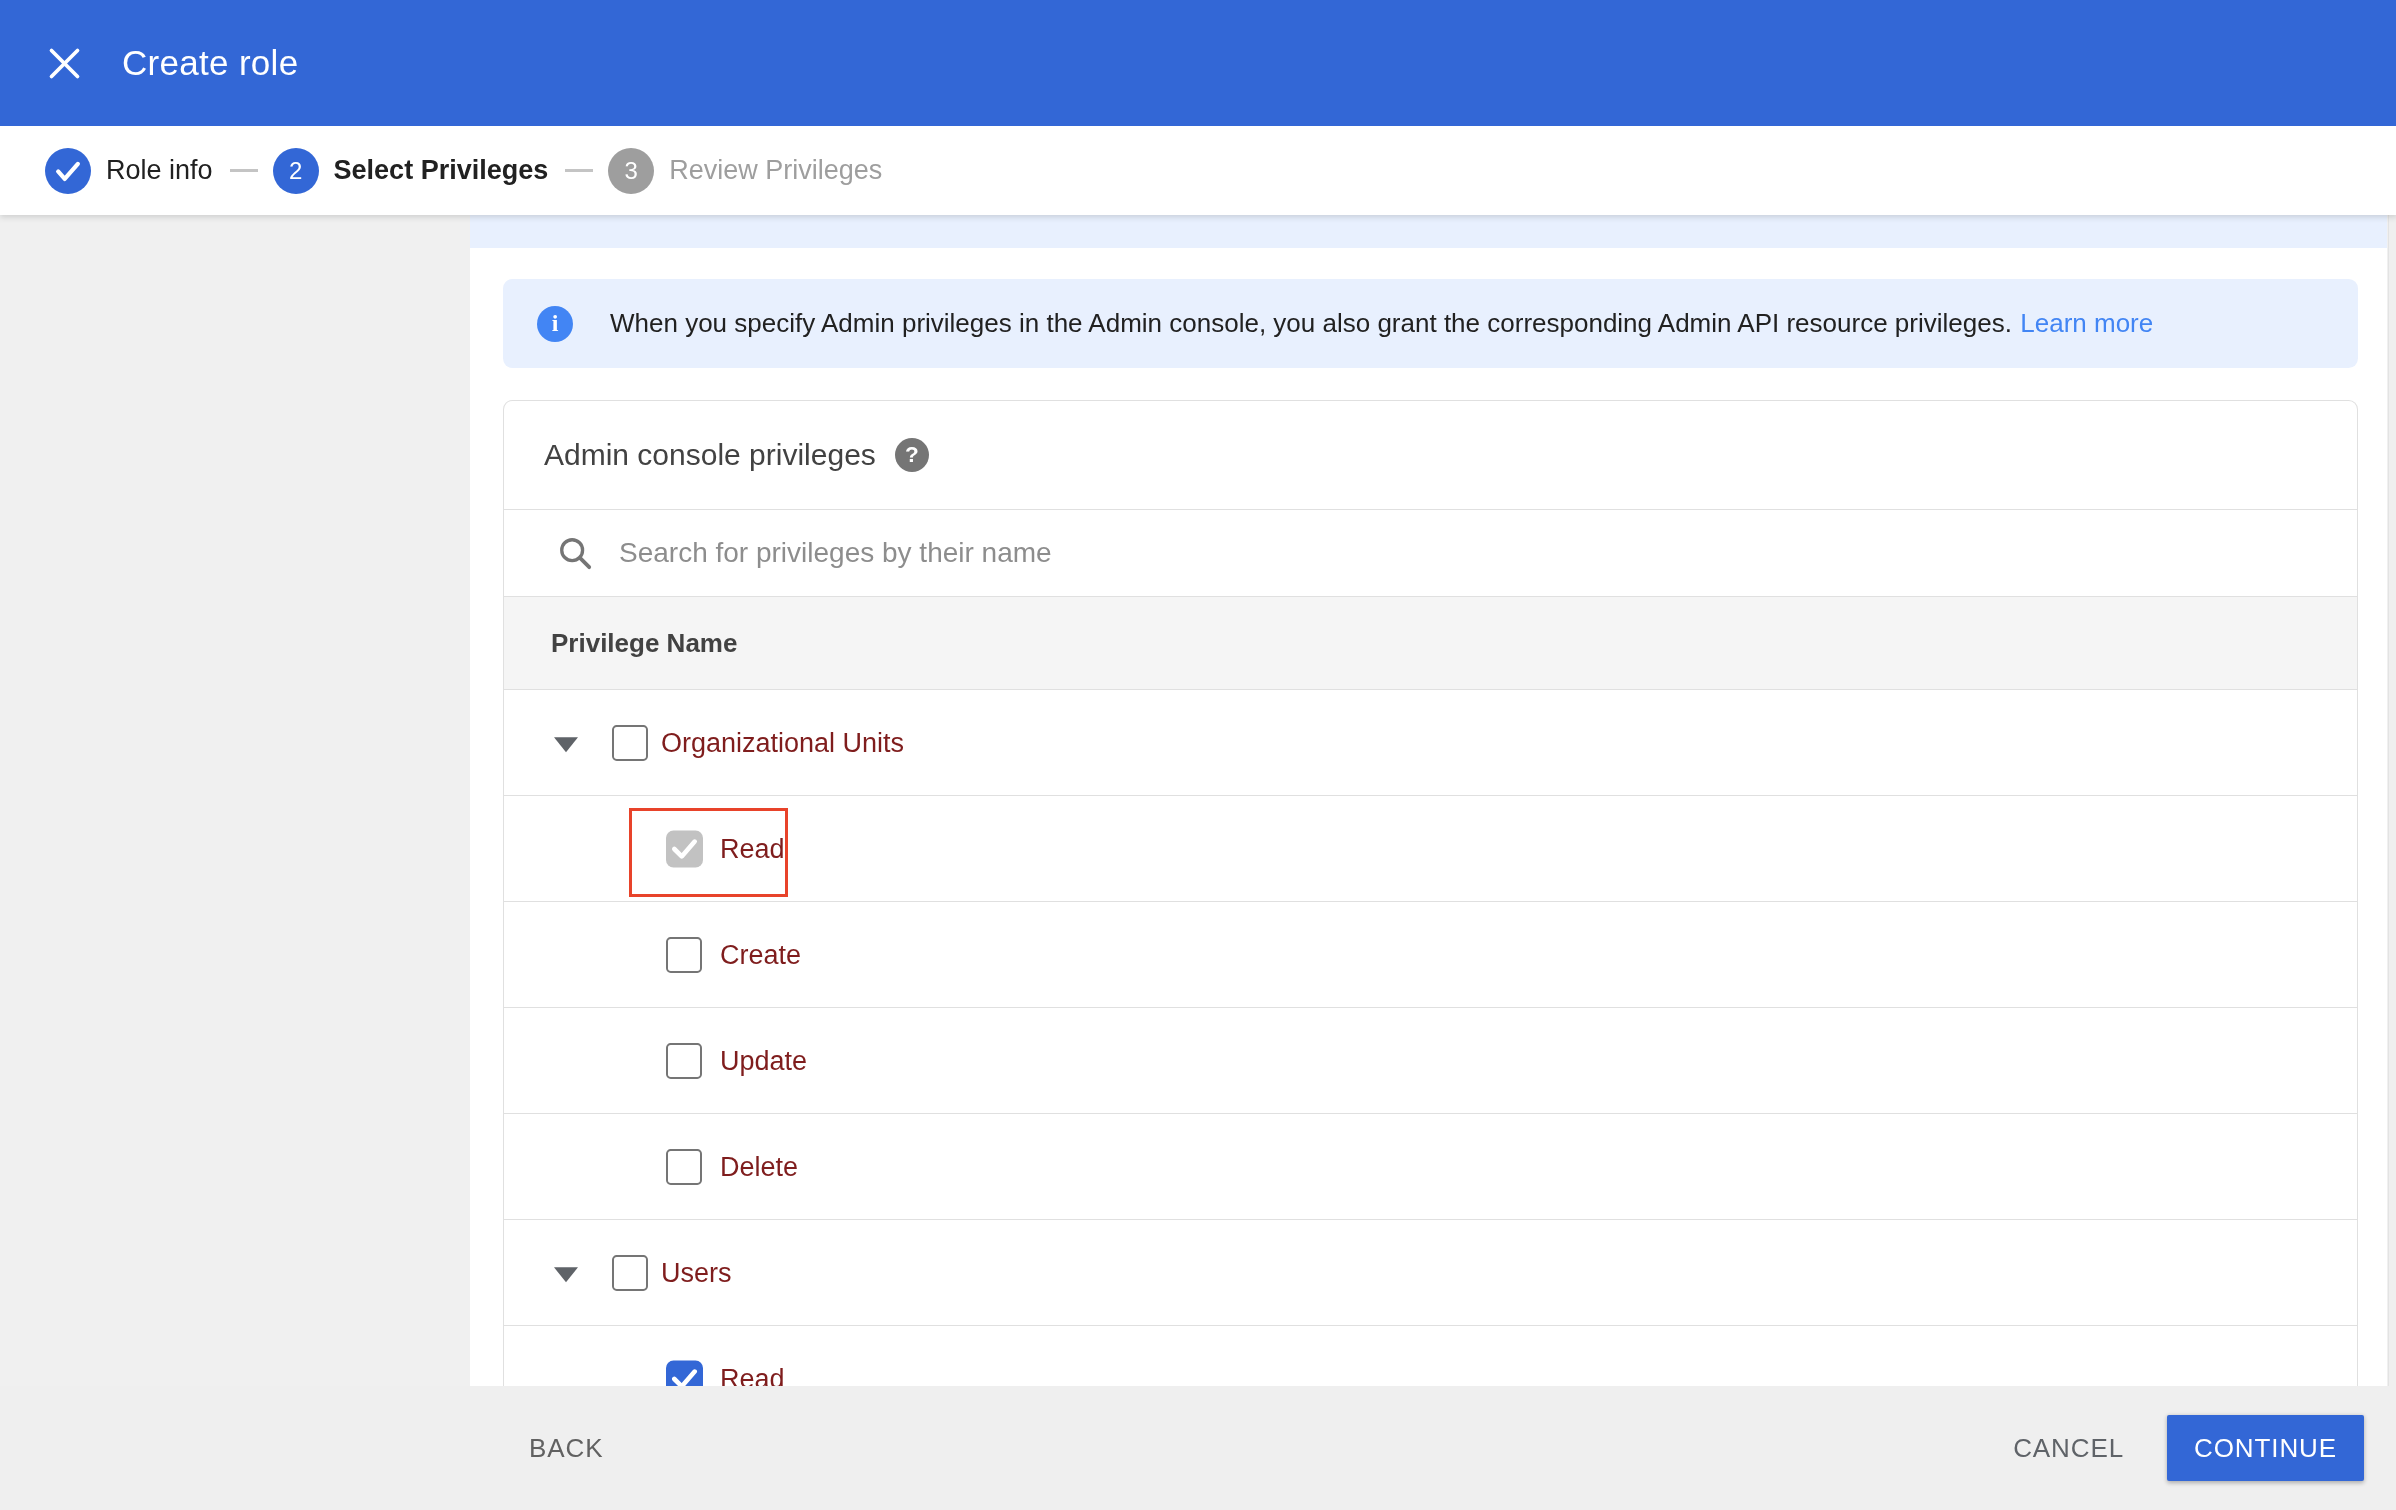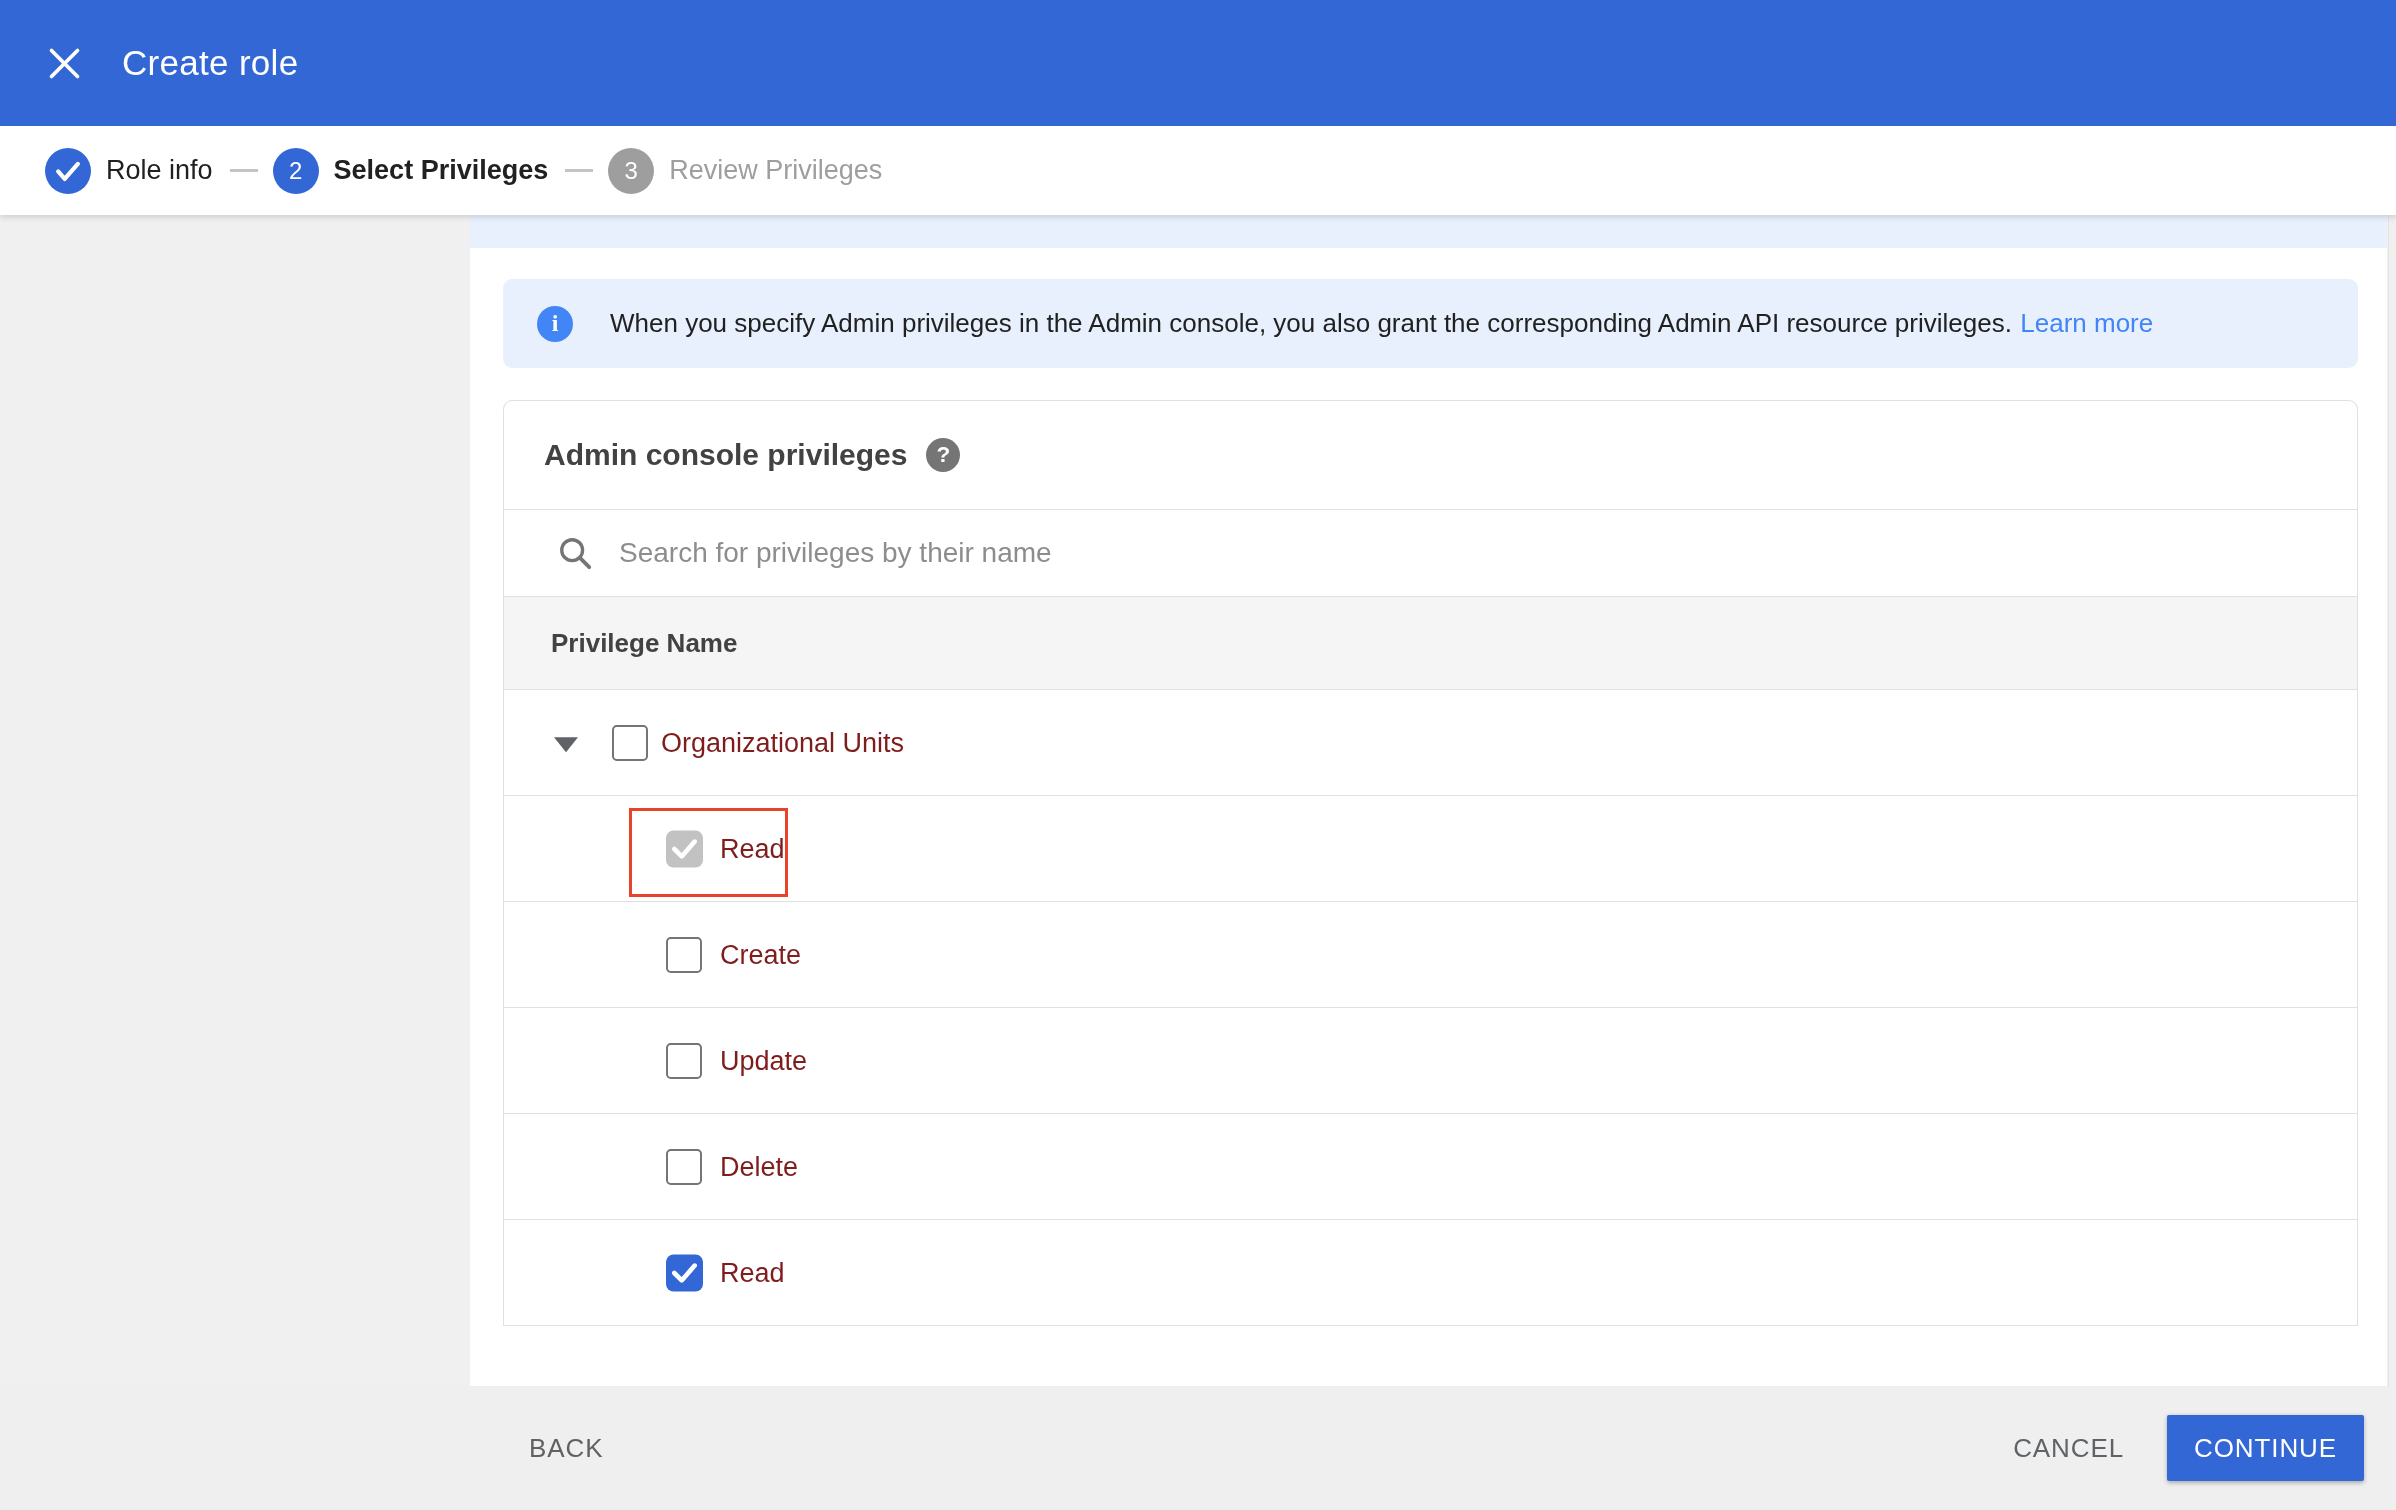--- a/index.html
+++ b/index.html
@@ -41,21 +41,21 @@
                display:flex; align-items:center; justify-content:center;
                font-size:24px; font-weight:700; font-family:"Liberation Serif", serif; flex:0 0 auto; }
   .banner-text { font-size:26px; color:#212121; margin-left:37px; }
   .banner-link { font-size:26px; color:#4285f4; text-decoration:none; margin-left:8.4px; cursor:pointer; }
 
   
   .card { margin:32px 0 0 33px; width:1855px; background:#ffffff;
           border:0.9px solid #e0e0e0; border-bottom:none; border-radius:9.4px 9.4px 0 0; }
   .card-title-row { height:109px; display:flex; align-items:center; padding-left:40px;
                     border-bottom:0.9px solid #e0e0e0; }
-  .card-title { font-size:30px; font-weight:700; color:#424242; }
+  .card-title { font-size:30px; font-weight:400; color:#424242; }
   .help-icon { width:34px; height:34px; border-radius:50%; background:#757575; color:#ffffff;
                font-size:22.5px; font-weight:700; display:flex; align-items:center; justify-content:center;
                margin-left:19px; cursor:pointer; }
   .search-row { height:87px; display:flex; align-items:center; padding-left:53px;
                 border-bottom:0.9px solid #e0e0e0; }
   .search-input { border:none; outline:none; font-size:28px; color:#424242; margin-left:26px;
                   width:1499px; font-family:"Liberation Sans", sans-serif; background:transparent; }
   .search-input::placeholder { color:#8d8d8d; opacity:1; }
   .table-header { height:93px; background:#f5f5f5; display:flex; align-items:center;
                   padding-left:47px; border-bottom:0.9px solid #e0e0e0;
@@ -177,20 +177,25 @@
       <div class="prow">
         <span class="cb lvl1 unchecked"></span>
         <span class="prow-label lvl1">Update</span>
       </div>
 
       <div class="prow">
         <span class="cb lvl1 unchecked"></span>
         <span class="prow-label lvl1">Delete</span>
       </div>
 
+      <div class="prow">
+        <span class="tri"></span>
+        <span class="cb lvl0 unchecked"></span>
+        <span class="prow-label lvl0">Users</span>
+      </div>
 
       <div class="prow">
         <span class="cb lvl1 checked-blue">
           <svg width="37" height="37" viewBox="0 0 40 40">
             <polyline points="9,20 17,28 31,12" fill="none" stroke="#ffffff" stroke-width="5" stroke-linecap="round" stroke-linejoin="round"></polyline>
           </svg>
         </span>
         <span class="prow-label lvl1">Read</span>
       </div>
     </div>

